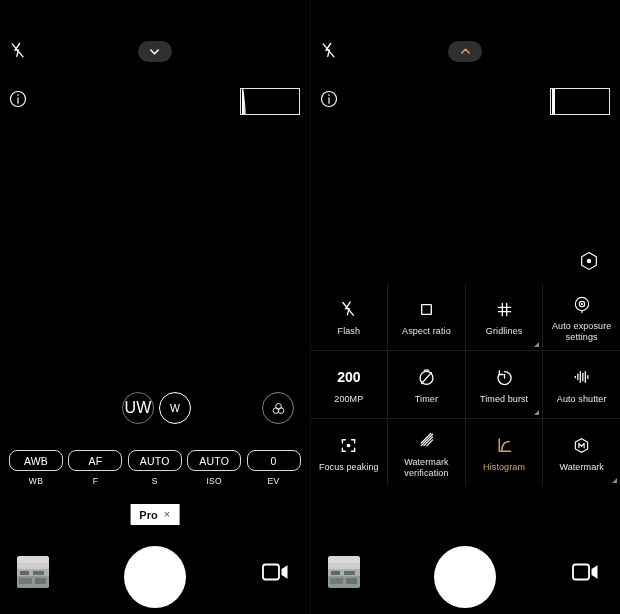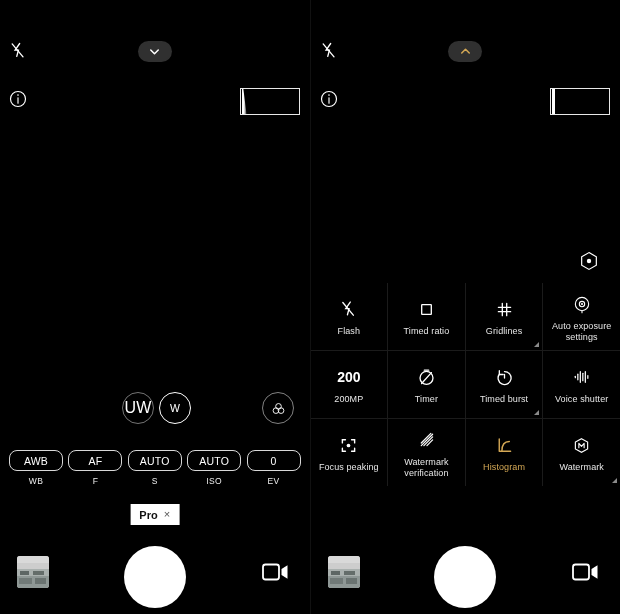--- a/index.html
+++ b/index.html
@@ -227,21 +227,21 @@
           </div>
           <div class="glabel">Flash</div>
         </div>
 
         <div class="gcell">
           <div class="gicon">
             <svg viewBox="0 0 24 24" width="21" height="21" fill="none" stroke="currentColor" stroke-width="1.5">
               <rect x="6.5" y="6.5" width="11" height="11" rx="0.5"></rect>
             </svg>
           </div>
-          <div class="glabel">Timed ratio</div>
+          <div class="glabel">Aspect ratio</div>
         </div>
 
         <div class="gcell">
           <div class="gicon">
             <svg viewBox="0 0 24 24" width="21" height="21" fill="none" stroke="currentColor" stroke-width="1.5" stroke-linecap="round">
               <line x1="9.5" y1="5" x2="9.5" y2="19"></line>
               <line x1="14.5" y1="5" x2="14.5" y2="19"></line>
               <line x1="5" y1="9.5" x2="19" y2="9.5"></line>
               <line x1="5" y1="14.5" x2="19" y2="14.5"></line>
             </svg>
@@ -296,21 +296,21 @@
           <div class="gicon">
             <svg viewBox="0 0 24 24" width="22" height="20" stroke="currentColor" stroke-width="1.5" stroke-linecap="round">
               <line x1="4" y1="11.2" x2="4" y2="12.8"></line>
               <line x1="7" y1="8.6" x2="7" y2="15.4"></line>
               <line x1="10" y1="5.6" x2="10" y2="18.4"></line>
               <line x1="13" y1="7.6" x2="13" y2="16.4"></line>
               <line x1="16" y1="5.6" x2="16" y2="18.4"></line>
               <line x1="19" y1="10.4" x2="19" y2="13.6"></line>
             </svg>
           </div>
-          <div class="glabel">Voice shutter</div>
+          <div class="glabel">Auto shutter</div>
         </div>
       </div>
 
       <div class="grow">
         <div class="gcell">
           <div class="gicon">
             <svg viewBox="0 0 24 24" width="21" height="21" fill="none" stroke="currentColor" stroke-width="1.6" stroke-linecap="round">
               <polyline points="5,9 5,5.5 8.5,5.5"></polyline>
               <polyline points="15.5,5.5 19,5.5 19,9"></polyline>
               <polyline points="19,15 19,18.5 15.5,18.5"></polyline>

